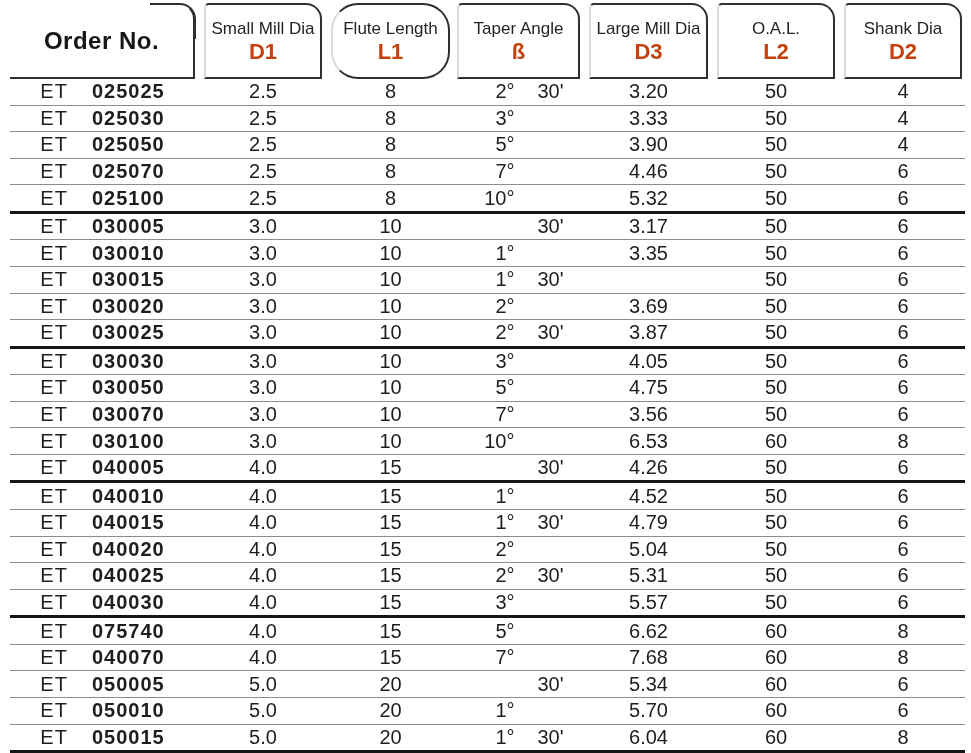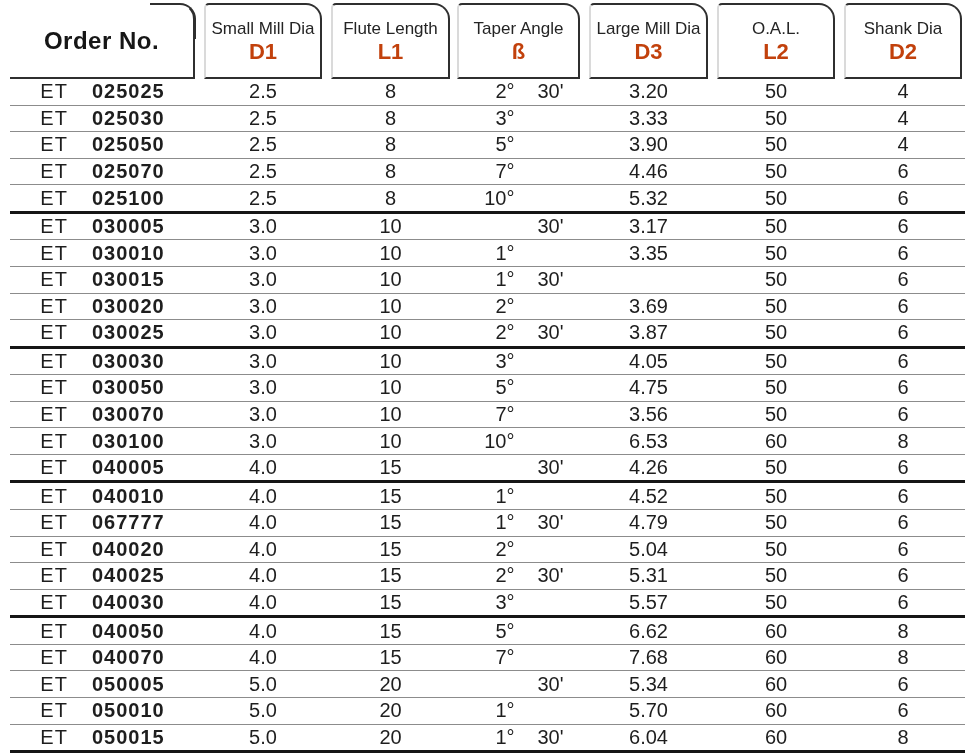--- a/index.html
+++ b/index.html
@@ -20,21 +20,21 @@
   .hcell .title{font-size:17px;line-height:18px;color:#242424;white-space:nowrap;}
   .hcell .symbol{font-size:22px;line-height:22px;font-weight:bold;color:#c2410c;}
   .hcell.order{border-top-color:transparent;border-left:none;}
   .hcell.order .title{font-size:24px;font-weight:bold;letter-spacing:0.5px;color:#161616;}
   .corner-patch{
     position:absolute;top:-2.5px;right:-2.5px;width:46px;height:36px;box-sizing:border-box;
     border-top:2.5px solid #2f2f2f;border-right:2.5px solid #2f2f2f;border-top-right-radius:16px;
   }
   .col-order{left:10px;width:185px;}
   .col-d1{left:204px;width:118px;align-items:center;}
-  .col-l1{left:331px;width:119px;}
+  .col-l1{left:331px;width:119px;border-radius:27px;}
   .col-taper{left:457px;width:123px;}
   .col-d3{left:589px;width:119px;}
   .col-l2{left:717px;width:118px;}
   .col-d2{left:844px;width:118px;}
   
   .body{
     position:absolute;top:79px;left:10px;width:955px;bottom:0;
     display:flex;flex-direction:column;
   }
   .row{
@@ -331,21 +331,21 @@
       <span class="deg">1°</span>
           <span class="min"></span>
     </span>
     <span class="c d3">4.52</span>
     <span class="c l2">50</span>
     <span class="c d2">6</span>
   </div>
       <div class="row">
     <span class="c order">
       <span class="et">ET</span>
-          <span class="num">067777</span>
+          <span class="num">040015</span>
     </span>
     <span class="c d1">4.0</span>
     <span class="c l1">15</span>
     <span class="c taper">
       <span class="deg">1°</span>
           <span class="min">30'</span>
     </span>
     <span class="c d3">4.79</span>
     <span class="c l2">50</span>
     <span class="c d2">6</span>
@@ -391,21 +391,21 @@
       <span class="deg">3°</span>
           <span class="min"></span>
     </span>
     <span class="c d3">5.57</span>
     <span class="c l2">50</span>
     <span class="c d2">6</span>
   </div>
       <div class="row">
     <span class="c order">
       <span class="et">ET</span>
-          <span class="num">040050</span>
+          <span class="num">075740</span>
     </span>
     <span class="c d1">4.0</span>
     <span class="c l1">15</span>
     <span class="c taper">
       <span class="deg">5°</span>
           <span class="min"></span>
     </span>
     <span class="c d3">6.62</span>
     <span class="c l2">60</span>
     <span class="c d2">8</span>

